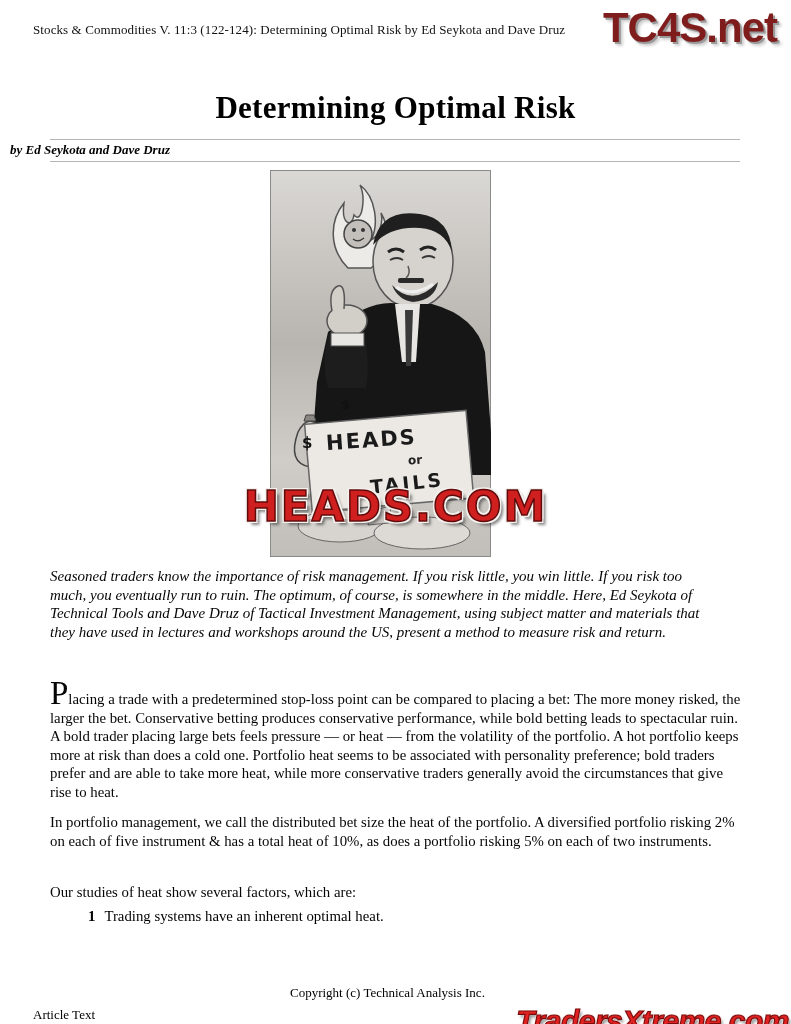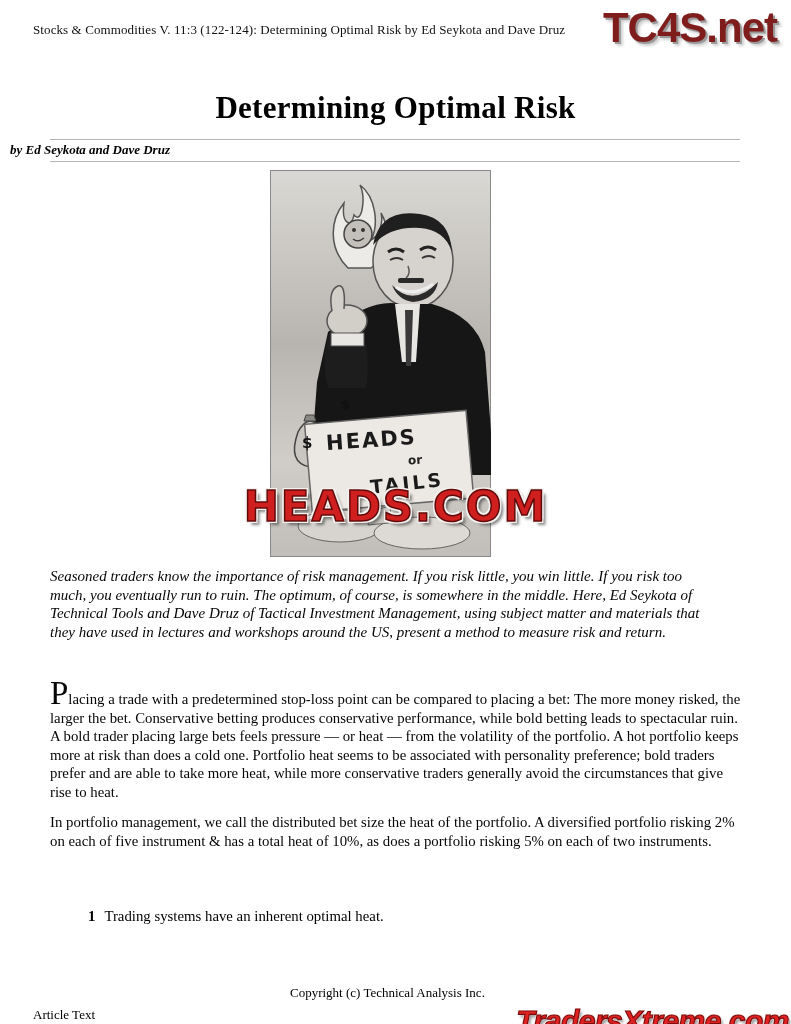--- a/index.html
+++ b/index.html
@@ -159,20 +159,21 @@
   </figure>
 
   <div class="dlsub">HEADS.COM</div>
 
   <p class="abstract">Seasoned traders know the importance of risk management. If you risk little, you win little. If you risk too much, you eventually run to ruin. The optimum, of course, is somewhere in the middle. Here, Ed Seykota of Technical Tools and Dave Druz of Tactical Investment Management, using subject matter and materials that they have used in lectures and workshops around the US, present a method to measure risk and return.</p>
 
   <p class="bodytext p1"><span class="dropcap">P</span><span>lacing a trade with a predetermined stop-loss point can be compared to placing a bet: The more money risked, the larger the bet. Conservative betting produces conservative performance, while bold betting leads to spectacular ruin. A bold trader placing large bets feels pressure — or heat — from the volatility of the portfolio. A hot portfolio keeps more at risk than does a cold one. Portfolio heat seems to be associated with personality preference; bold traders prefer and are able to take more heat, while more conservative traders generally avoid the circumstances that give rise to heat.</span></p>
 
   <p class="bodytext p2">In portfolio management, we call the distributed bet size the heat of the portfolio. A diversified portfolio risking 2% on each of five instrument &amp; has a total heat of 10%, as does a portfolio risking 5% on each of two instruments.</p>
 
+  <p class="bodytext p3">Our studies of heat show several factors, which are:</p>
 
   <div class="list-item">
     <span class="list-num">1</span><span>Trading systems have an inherent optimal heat.</span>
   </div>
 
   <div class="footer-left">Article Text</div>
   <div class="footer-center">Copyright (c) Technical Analysis Inc.</div>
   <div class="tx">TradersXtreme.com</div>
 
 </div>

